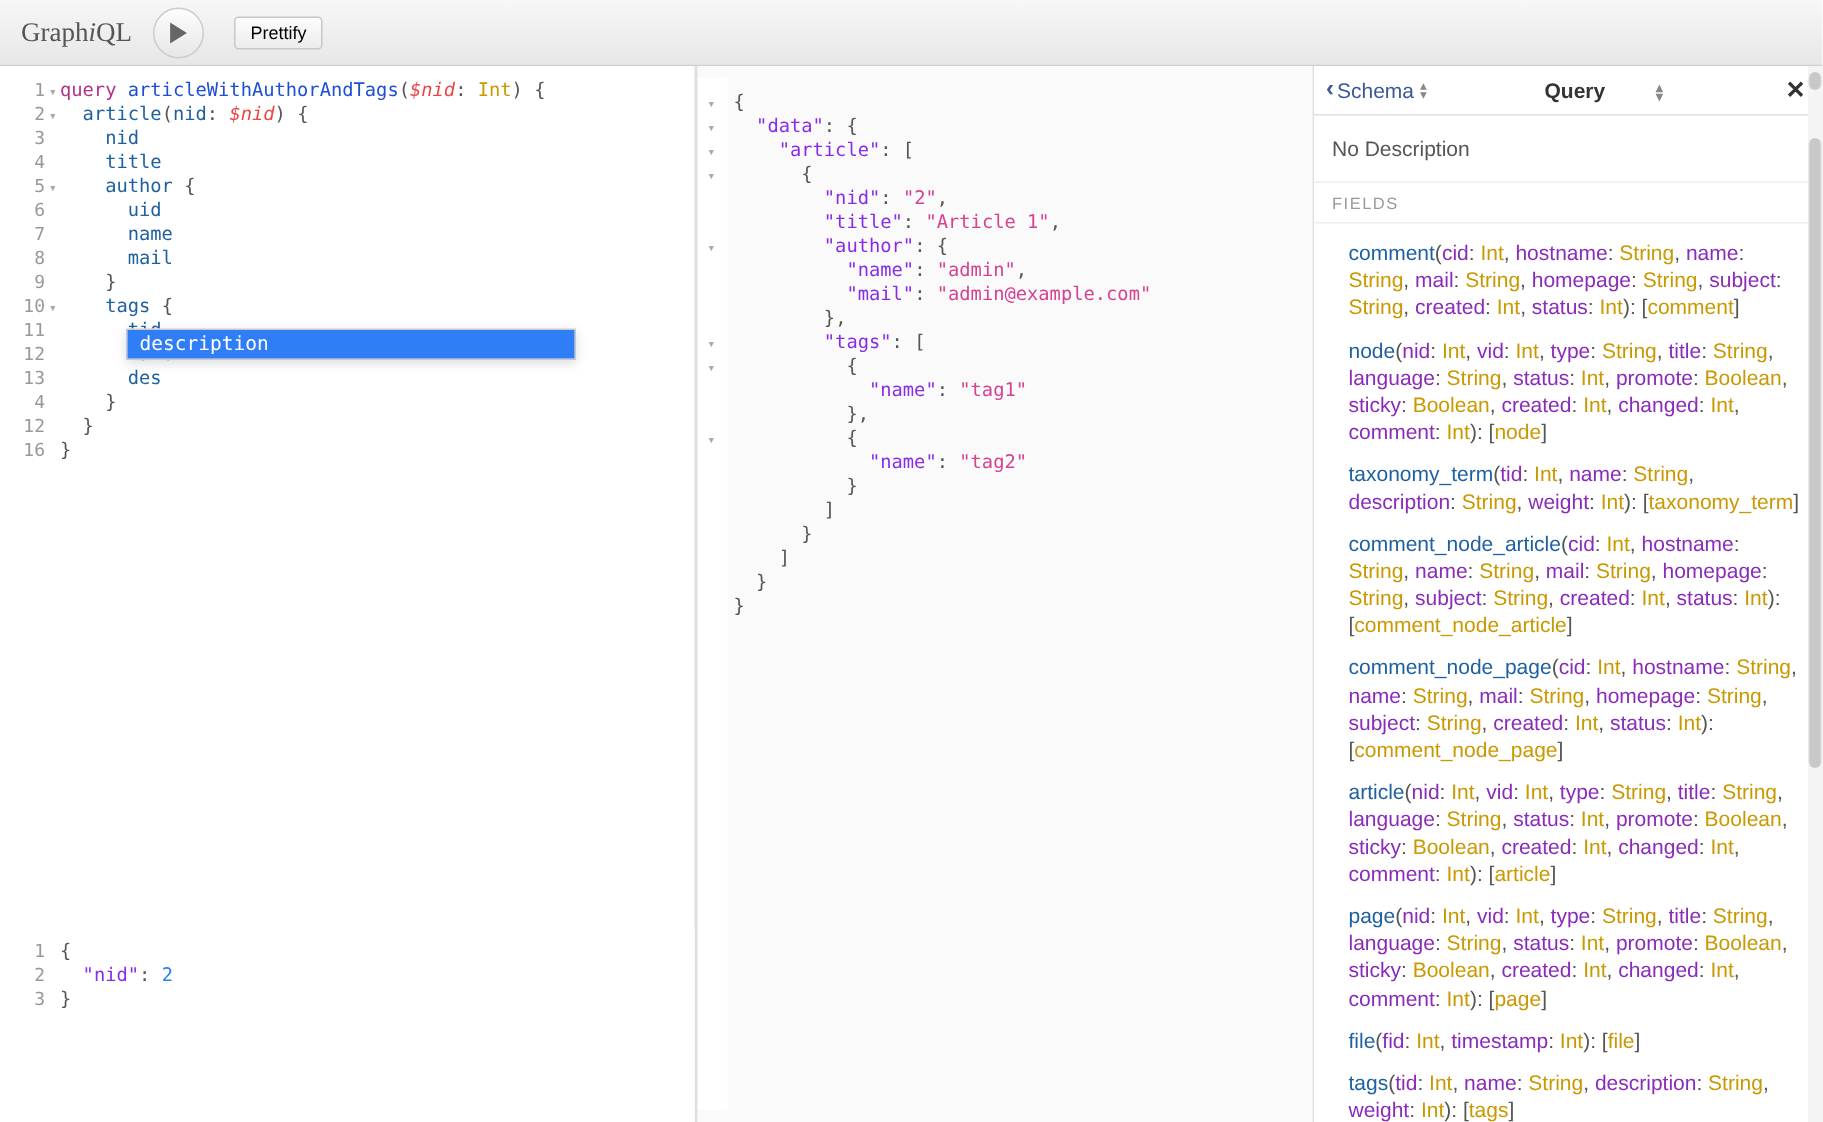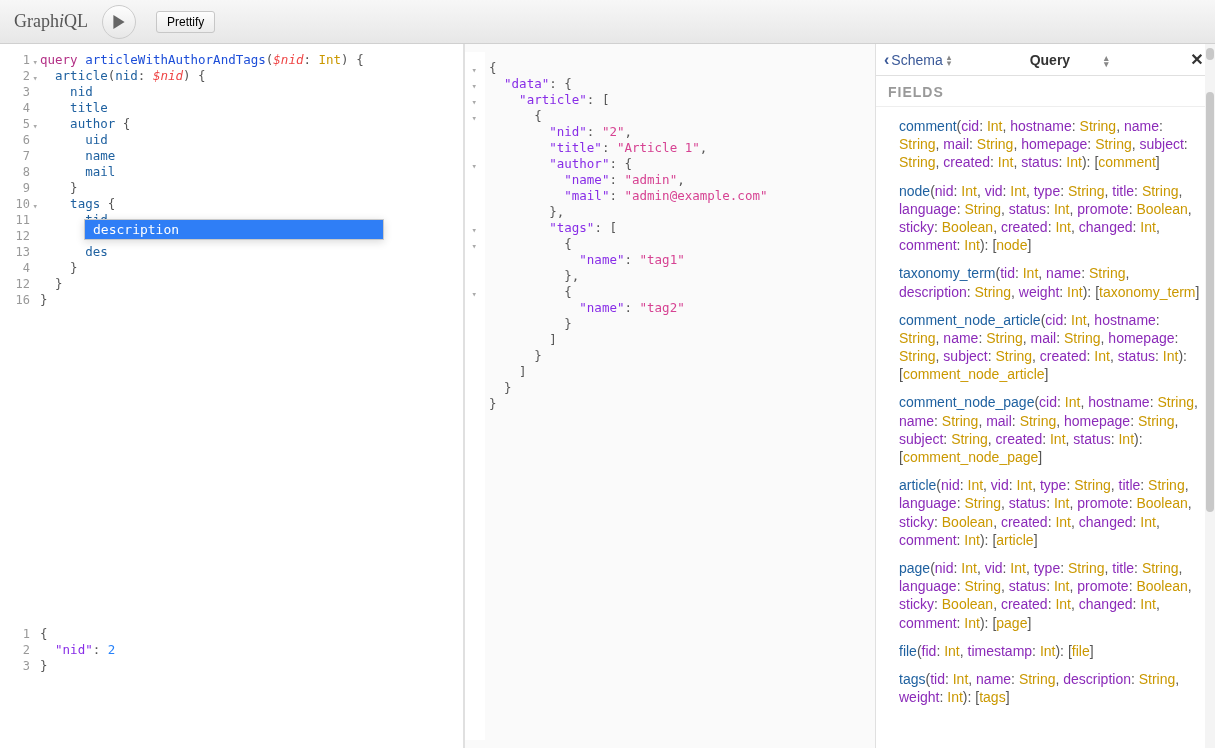--- a/index.html
+++ b/index.html
@@ -27,21 +27,21 @@
 
 
 .docs { flex:0 0 340px; background:#fff; border-left:1px solid #e0e0e0; display:flex; flex-direction:column; font-size:14px; overflow:hidden; position:relative; }
 .docs-head { padding:6px 8px; border-bottom:1px solid #e0e0e0; display:flex; align-items:center; }
 .back { color:#3B5998; cursor:pointer; font-size:14px; display:flex; align-items:center; }
 .back .chev { font-size:16px; margin-right:2px; font-weight:bold; }
 .docs-title-wrap { flex:1; text-align:center; font-weight:bold; color:#333; position:relative; }
 .spin { font-size:9px; color:#888; display:inline-flex; flex-direction:column; line-height:6px; vertical-align:middle; margin-left:4px; }
 .close-x { width:20px; cursor:pointer; text-align:center; font-size:16px; font-weight:bold; }
 .docs-desc { padding:14px 12px; color:#555; border-bottom:1px solid #eee; }
-.docs-fields-hd { padding:8px 12px 6px; font-size:14px; letter-spacing:1px; color:#999; border-bottom:1px solid #eee; font-weight:bold; }
+.docs-fields-hd { padding:8px 12px 6px; font-size:11px; letter-spacing:1px; color:#999; border-bottom:1px solid #eee; font-weight:normal; }
 .docs-fields { flex:1; overflow:auto; padding:10px 12px 20px; }
 .field { margin-bottom:10px; line-height:1.3; word-wrap:break-word;margin-left:11px; }
 .fname { color:#1f61a0; }
 .aname { color:#8b2bb9; }
 .atype { color:#ca9800; }
 .retype { color:#ca9800; }
 .punct { color:#555; }
 .docs-scroll { position:absolute; right:0; top:0; bottom:0; width:10px; background:#f4f4f4; }
 .docs-thumb { position:absolute; right:1px; width:8px; background:#c8c8c8; border-radius:4px; }
 
@@ -187,20 +187,21 @@
       </div>
       <div class="docs-title-wrap">
         <span>Query</span>
         <span class="spin" style="margin-left:30px">
             <span>▴</span>
             <span>▾</span>
           </span>
       </div>
       <div class="close-x">✕</div>
     </div>
+    <div class="docs-desc">No Description</div>
     <div class="docs-fields-hd">FIELDS</div>
     <div class="docs-fields" id="docs-fields">
         <div class="field"><span class="fname">comment</span><span class="punct">(</span><span class="aname">cid</span><span class="punct">: </span><span class="atype">Int</span><span class="punct">, </span><span class="aname">hostname</span><span class="punct">: </span><span class="atype">String</span><span class="punct">, </span><span class="aname">name</span><span class="punct">: </span><span class="atype">String</span><span class="punct">, </span><span class="aname">mail</span><span class="punct">: </span><span class="atype">String</span><span class="punct">, </span><span class="aname">homepage</span><span class="punct">: </span><span class="atype">String</span><span class="punct">, </span><span class="aname">subject</span><span class="punct">: </span><span class="atype">String</span><span class="punct">, </span><span class="aname">created</span><span class="punct">: </span><span class="atype">Int</span><span class="punct">, </span><span class="aname">status</span><span class="punct">: </span><span class="atype">Int</span><span class="punct">): </span><span class="retype"></span><span class="punct">[</span><span class="retype">comment</span><span class="punct">]</span><span class="retype"></span></div>
         <div class="field"><span class="fname">node</span><span class="punct">(</span><span class="aname">nid</span><span class="punct">: </span><span class="atype">Int</span><span class="punct">, </span><span class="aname">vid</span><span class="punct">: </span><span class="atype">Int</span><span class="punct">, </span><span class="aname">type</span><span class="punct">: </span><span class="atype">String</span><span class="punct">, </span><span class="aname">title</span><span class="punct">: </span><span class="atype">String</span><span class="punct">, </span><span class="aname">language</span><span class="punct">: </span><span class="atype">String</span><span class="punct">, </span><span class="aname">status</span><span class="punct">: </span><span class="atype">Int</span><span class="punct">, </span><span class="aname">promote</span><span class="punct">: </span><span class="atype">Boolean</span><span class="punct">, </span><span class="aname">sticky</span><span class="punct">: </span><span class="atype">Boolean</span><span class="punct">, </span><span class="aname">created</span><span class="punct">: </span><span class="atype">Int</span><span class="punct">, </span><span class="aname">changed</span><span class="punct">: </span><span class="atype">Int</span><span class="punct">, </span><span class="aname">comment</span><span class="punct">: </span><span class="atype">Int</span><span class="punct">): </span><span class="retype"></span><span class="punct">[</span><span class="retype">node</span><span class="punct">]</span><span class="retype"></span></div>
         <div class="field"><span class="fname">taxonomy_term</span><span class="punct">(</span><span class="aname">tid</span><span class="punct">: </span><span class="atype">Int</span><span class="punct">, </span><span class="aname">name</span><span class="punct">: </span><span class="atype">String</span><span class="punct">, </span><span class="aname">description</span><span class="punct">: </span><span class="atype">String</span><span class="punct">, </span><span class="aname">weight</span><span class="punct">: </span><span class="atype">Int</span><span class="punct">): </span><span class="retype"></span><span class="punct">[</span><span class="retype">taxonomy_term</span><span class="punct">]</span><span class="retype"></span></div>
         <div class="field"><span class="fname">comment_node_article</span><span class="punct">(</span><span class="aname">cid</span><span class="punct">: </span><span class="atype">Int</span><span class="punct">, </span><span class="aname">hostname</span><span class="punct">: </span><span class="atype">String</span><span class="punct">, </span><span class="aname">name</span><span class="punct">: </span><span class="atype">String</span><span class="punct">, </span><span class="aname">mail</span><span class="punct">: </span><span class="atype">String</span><span class="punct">, </span><span class="aname">homepage</span><span class="punct">: </span><span class="atype">String</span><span class="punct">, </span><span class="aname">subject</span><span class="punct">: </span><span class="atype">String</span><span class="punct">, </span><span class="aname">created</span><span class="punct">: </span><span class="atype">Int</span><span class="punct">, </span><span class="aname">status</span><span class="punct">: </span><span class="atype">Int</span><span class="punct">): </span><span class="retype"></span><span class="punct">[</span><span class="retype">comment_node_article</span><span class="punct">]</span><span class="retype"></span></div>
         <div class="field"><span class="fname">comment_node_page</span><span class="punct">(</span><span class="aname">cid</span><span class="punct">: </span><span class="atype">Int</span><span class="punct">, </span><span class="aname">hostname</span><span class="punct">: </span><span class="atype">String</span><span class="punct">, </span><span class="aname">name</span><span class="punct">: </span><span class="atype">String</span><span class="punct">, </span><span class="aname">mail</span><span class="punct">: </span><span class="atype">String</span><span class="punct">, </span><span class="aname">homepage</span><span class="punct">: </span><span class="atype">String</span><span class="punct">, </span><span class="aname">subject</span><span class="punct">: </span><span class="atype">String</span><span class="punct">, </span><span class="aname">created</span><span class="punct">: </span><span class="atype">Int</span><span class="punct">, </span><span class="aname">status</span><span class="punct">: </span><span class="atype">Int</span><span class="punct">): </span><span class="retype"></span><span class="punct">[</span><span class="retype">comment_node_page</span><span class="punct">]</span><span class="retype"></span></div>
         <div class="field"><span class="fname">article</span><span class="punct">(</span><span class="aname">nid</span><span class="punct">: </span><span class="atype">Int</span><span class="punct">, </span><span class="aname">vid</span><span class="punct">: </span><span class="atype">Int</span><span class="punct">, </span><span class="aname">type</span><span class="punct">: </span><span class="atype">String</span><span class="punct">, </span><span class="aname">title</span><span class="punct">: </span><span class="atype">String</span><span class="punct">, </span><span class="aname">language</span><span class="punct">: </span><span class="atype">String</span><span class="punct">, </span><span class="aname">status</span><span class="punct">: </span><span class="atype">Int</span><span class="punct">, </span><span class="aname">promote</span><span class="punct">: </span><span class="atype">Boolean</span><span class="punct">, </span><span class="aname">sticky</span><span class="punct">: </span><span class="atype">Boolean</span><span class="punct">, </span><span class="aname">created</span><span class="punct">: </span><span class="atype">Int</span><span class="punct">, </span><span class="aname">changed</span><span class="punct">: </span><span class="atype">Int</span><span class="punct">, </span><span class="aname">comment</span><span class="punct">: </span><span class="atype">Int</span><span class="punct">): </span><span class="retype"></span><span class="punct">[</span><span class="retype">article</span><span class="punct">]</span><span class="retype"></span></div>
         <div class="field"><span class="fname">page</span><span class="punct">(</span><span class="aname">nid</span><span class="punct">: </span><span class="atype">Int</span><span class="punct">, </span><span class="aname">vid</span><span class="punct">: </span><span class="atype">Int</span><span class="punct">, </span><span class="aname">type</span><span class="punct">: </span><span class="atype">String</span><span class="punct">, </span><span class="aname">title</span><span class="punct">: </span><span class="atype">String</span><span class="punct">, </span><span class="aname">language</span><span class="punct">: </span><span class="atype">String</span><span class="punct">, </span><span class="aname">status</span><span class="punct">: </span><span class="atype">Int</span><span class="punct">, </span><span class="aname">promote</span><span class="punct">: </span><span class="atype">Boolean</span><span class="punct">, </span><span class="aname">sticky</span><span class="punct">: </span><span class="atype">Boolean</span><span class="punct">, </span><span class="aname">created</span><span class="punct">: </span><span class="atype">Int</span><span class="punct">, </span><span class="aname">changed</span><span class="punct">: </span><span class="atype">Int</span><span class="punct">, </span><span class="aname">comment</span><span class="punct">: </span><span class="atype">Int</span><span class="punct">): </span><span class="retype"></span><span class="punct">[</span><span class="retype">page</span><span class="punct">]</span><span class="retype"></span></div>
         <div class="field"><span class="fname">file</span><span class="punct">(</span><span class="aname">fid</span><span class="punct">: </span><span class="atype">Int</span><span class="punct">, </span><span class="aname">timestamp</span><span class="punct">: </span><span class="atype">Int</span><span class="punct">): </span><span class="retype"></span><span class="punct">[</span><span class="retype">file</span><span class="punct">]</span><span class="retype"></span></div>

